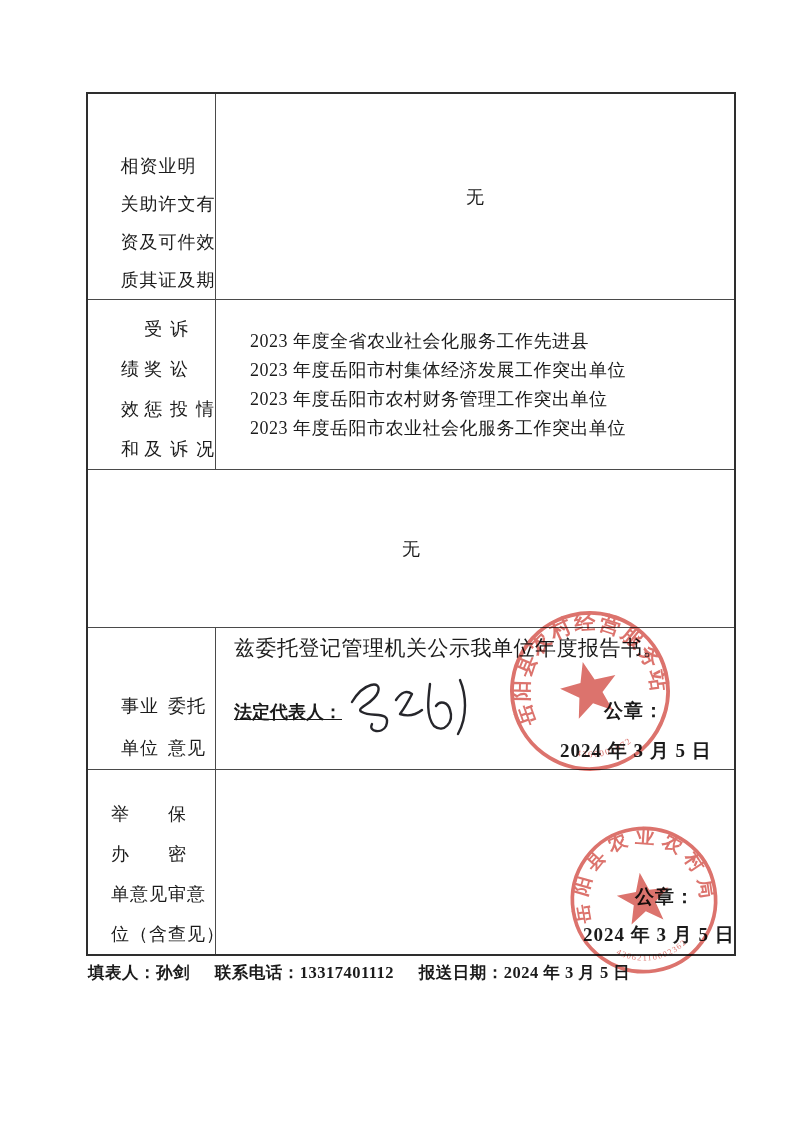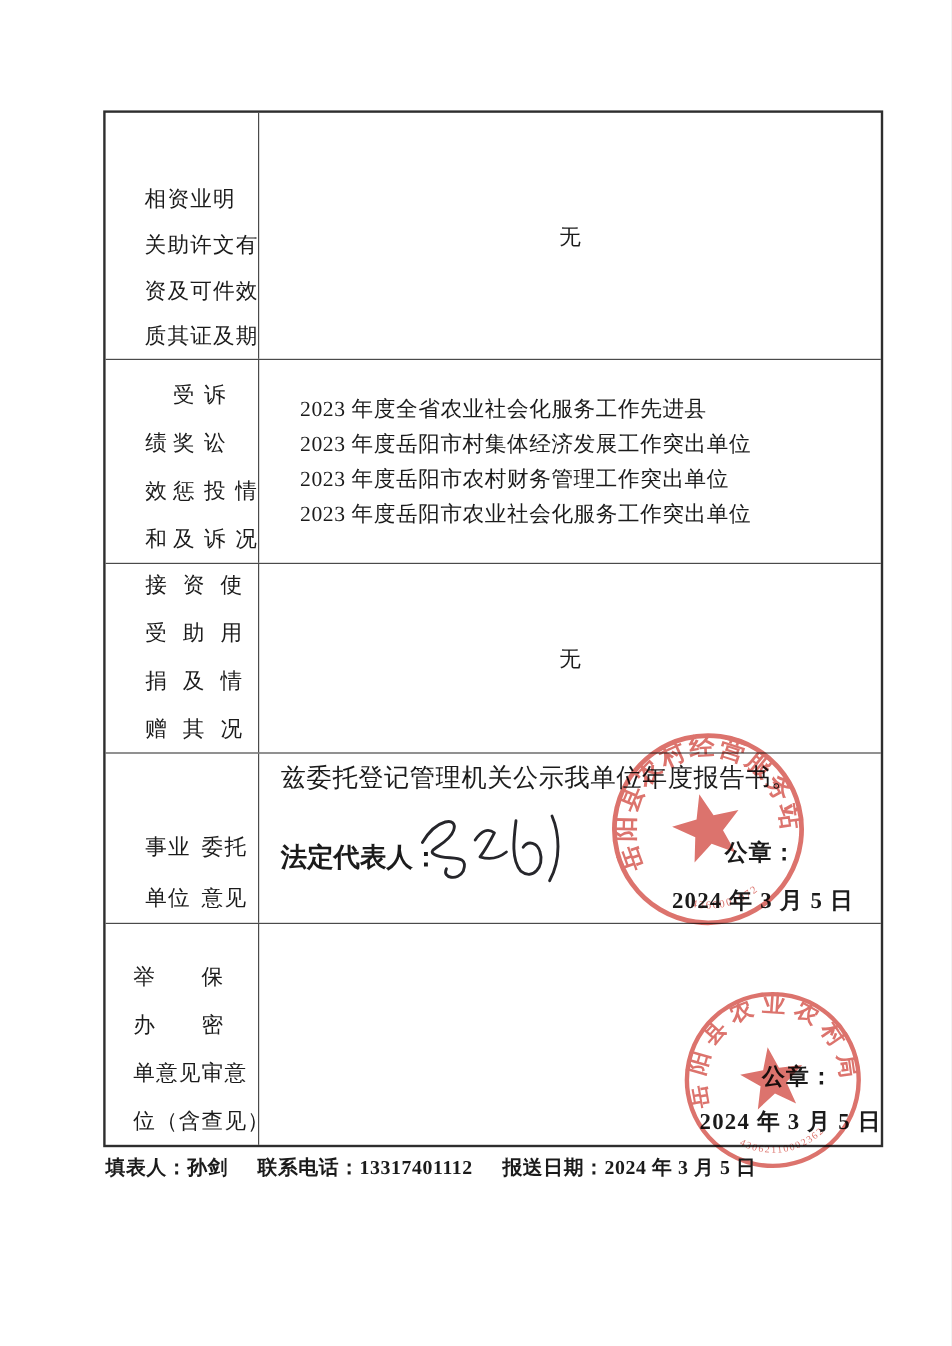--- a/index.html
+++ b/index.html
@@ -23,21 +23,21 @@
   .r1 .label-cell span{line-height:38px;}
   .r2 .label-cell span,.r3 .label-cell span,.r5 .label-cell span{line-height:40px;}
   .r4 .label-cell span{line-height:42px;}
   .content-cell{flex:1;position:relative;box-sizing:border-box;}
   .center-value{display:flex;align-items:center;justify-content:center;height:100%;font-size:18px;}
   .award-list{
     display:flex;flex-direction:column;justify-content:center;height:100%;
     padding-left:34px;font-size:18px;line-height:29px;letter-spacing:.5px;
   }
   .statement{position:absolute;left:18px;top:6px;font-size:21px;letter-spacing:.5px;white-space:nowrap;}
-  .rep-label{position:absolute;left:18px;top:72px;font-size:22px;font-weight:600;}
+  .rep-label{position:absolute;left:18px;top:72px;font-size:18px;font-weight:600;text-decoration:underline;}
   .signature-svg{position:absolute;left:122px;top:44px;}
   .seal-label{position:absolute;font-size:19px;font-weight:600;letter-spacing:1px;text-align:right;}
   .seal-date{position:absolute;font-size:19px;font-weight:700;letter-spacing:1px;white-space:nowrap;}
   .r4 .seal-label{left:388px;top:70px;}
   .r4 .seal-date{left:344px;top:110px;}
   .r5 .statement-block{position:absolute;left:18px;top:8px;font-size:21px;line-height:41px;letter-spacing:.5px;white-space:nowrap;}
   .r5 .seal-label{left:380px;top:114px;}
   .r5 .seal-date{left:328px;top:152px;}
   .footer{
     position:absolute;left:88px;top:962px;font-size:16.5px;font-weight:700;
@@ -85,25 +85,20 @@
         <div class="award-list">
           <span>2023 年度全省农业社会化服务工作先进县</span>
           <span>2023 年度岳阳市村集体经济发展工作突出单位</span>
           <span>2023 年度岳阳市农村财务管理工作突出单位</span>
           <span>2023 年度岳阳市农业社会化服务工作突出单位</span>
         </div>
       </div>
     </div>
 
     <div class="row r3">
-      <div class="label-cell">
-        <span>接受捐赠</span>
-        <span>资助及其</span>
-        <span>使用情况</span>
-      </div>
       <div class="content-cell">
         <div class="center-value">无</div>
       </div>
     </div>
 
     <div class="row r4">
       <div class="label-cell">
         <span>事业单位</span>
         <span>委托意见</span>
       </div>

